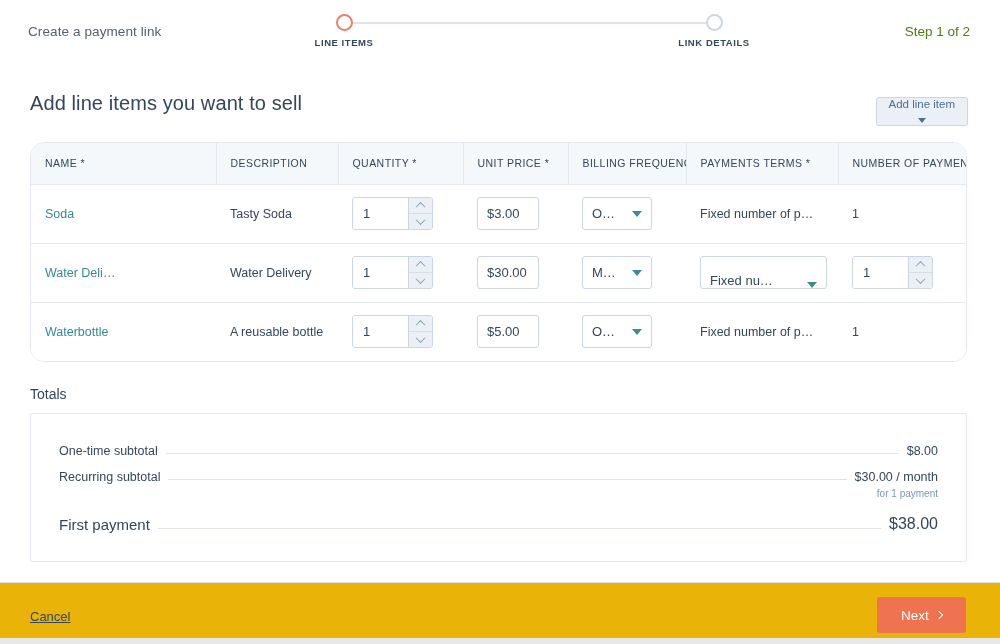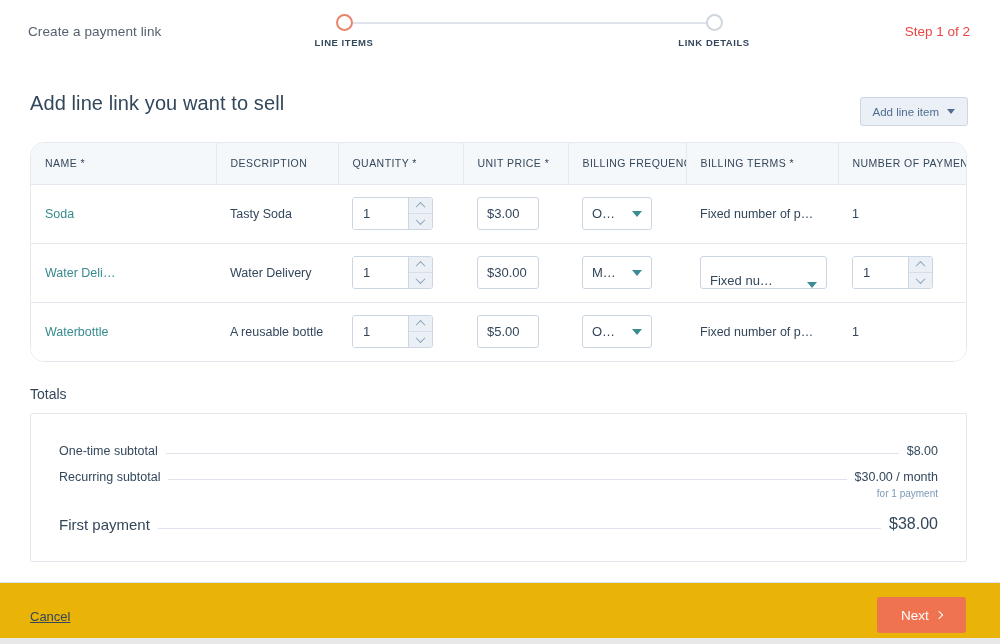--- a/index.html
+++ b/index.html
@@ -17,21 +17,21 @@
   .topbar {
     position: absolute; left: 0; top: 0; width: 1000px; height: 64px;
     background: #ffffff;
   }
   .topbar-title {
     position: absolute; left: 28px; top: 24px;
     font-size: 13.5px; color: #55606e; letter-spacing: .1px;
   }
   .step-count {
     position: absolute; right: 30px; top: 24px;
-    font-size: 13.5px; color: #ef4444;
+    font-size: 13.5px; color: #4d7c0f;
   }
 
   
   .stepper { position: absolute; left: 320px; top: 12px; width: 420px; height: 44px; }
   .stepper-line {
     position: absolute; left: 22px; top: 10px; width: 372px; height: 2px;
     background: #dfe3eb;
   }
   .step { position: absolute; top: 0; width: 120px; text-align: center; }
   .step-1 { left: -36px; }
@@ -54,21 +54,21 @@
     position: absolute; left: 30px; top: 28px;
     font-size: 20px; font-weight: 400; color: #33475b; letter-spacing: .1px;
   }
 
   .add-line-item-btn {
     position: absolute; right: 32px; top: 33px;
     height: 29px; padding: 0 12px;
     background: #eaf0f6; border: 1px solid #cbd6e2; border-radius: 3px;
     font-size: 11.5px; color: #506e91;
     display: flex; align-items: center; gap: 8px;
-    cursor: pointer; font-family: inherit;
+    cursor: pointer; font-family: inherit; flex-direction: column;
   }
   .caret-down {
     width: 0; height: 0;
     border-left: 4px solid transparent; border-right: 4px solid transparent;
     border-top: 5px solid #506e91;
   }
 
   
   .table-wrap {
     position: absolute; left: 30px; top: 78px; width: 937px;
@@ -227,37 +227,37 @@
         <div class="step-dot inactive"></div>
         <div class="step-label">LINK DETAILS</div>
       </div>
     </div>
 
     <div class="step-count">Step 1 of 2</div>
   </div>
 
   <div class="main">
 
-    <div class="section-head">Add line link you want to sell</div>
+    <div class="section-head">Add line items you want to sell</div>
 
     <button class="add-line-item-btn">
       <span>Add line item</span>
       <span class="caret-down"></span>
     </button>
 
     <div class="table-wrap">
       <table class="items">
         <thead>
           <tr>
             <th class="col-name">NAME *</th>
             <th class="col-desc">DESCRIPTION</th>
             <th class="col-qty">QUANTITY *</th>
             <th class="col-price">UNIT PRICE *</th>
             <th class="col-freq">BILLING FREQUENCY</th>
-            <th class="col-terms">BILLING TERMS *</th>
+            <th class="col-terms">PAYMENTS TERMS *</th>
             <th class="col-payments">NUMBER OF PAYMENTS</th>
           </tr>
         </thead>
         <tbody>
 
           <tr>
             <td>
               <span class="item-link">Soda</span>
             </td>
             <td class="cell-muted">Tasty Soda</td>

